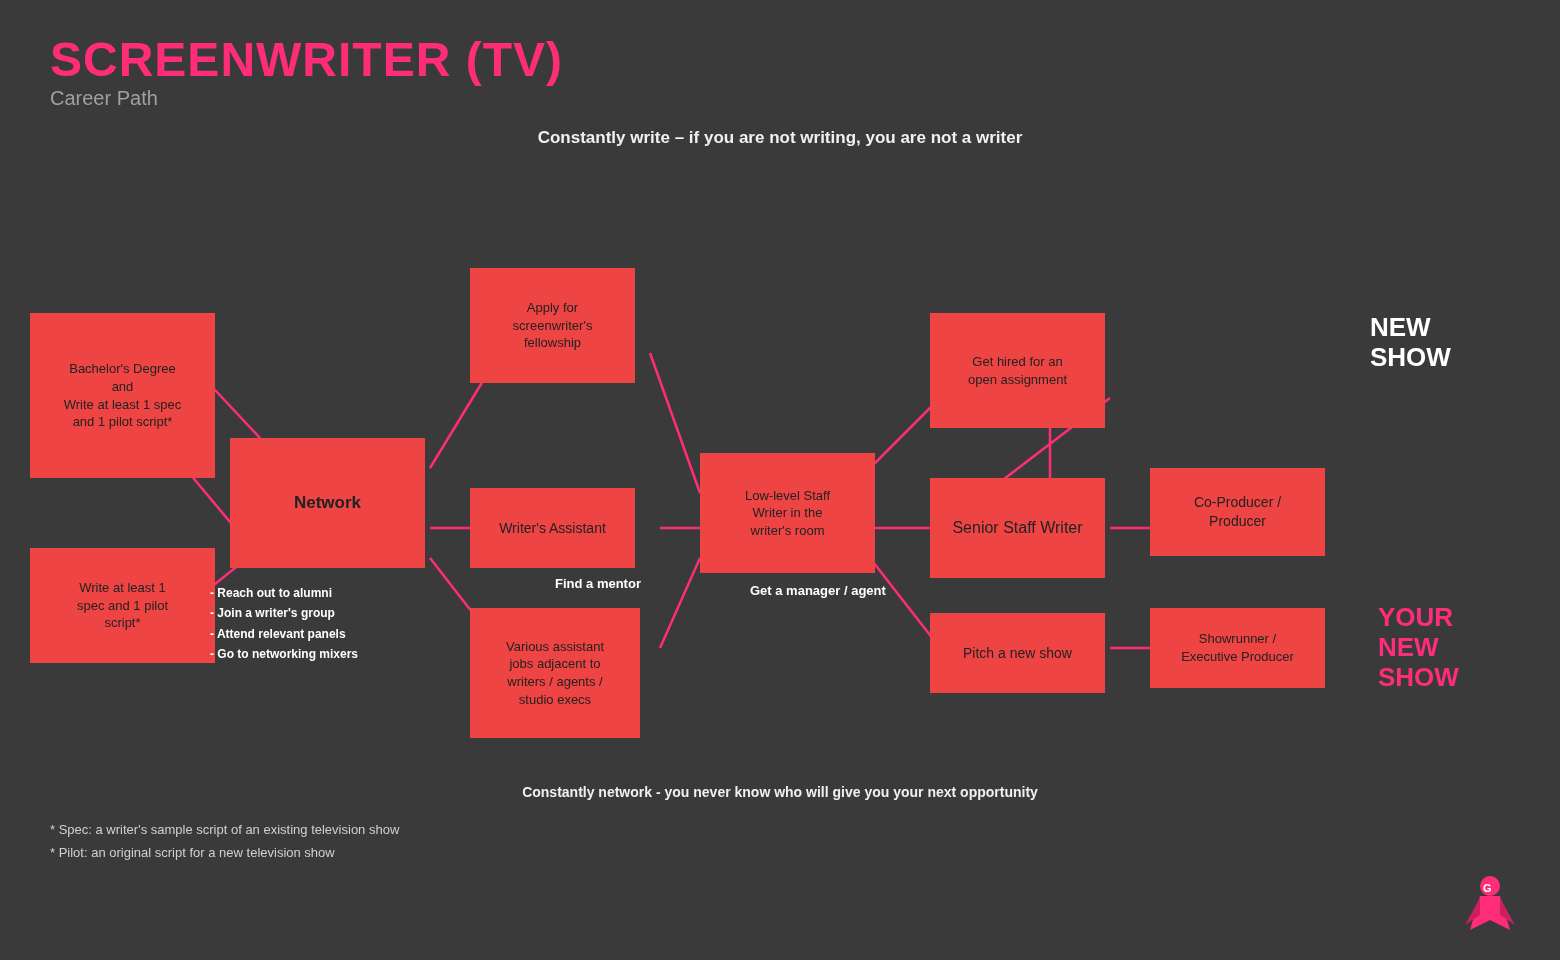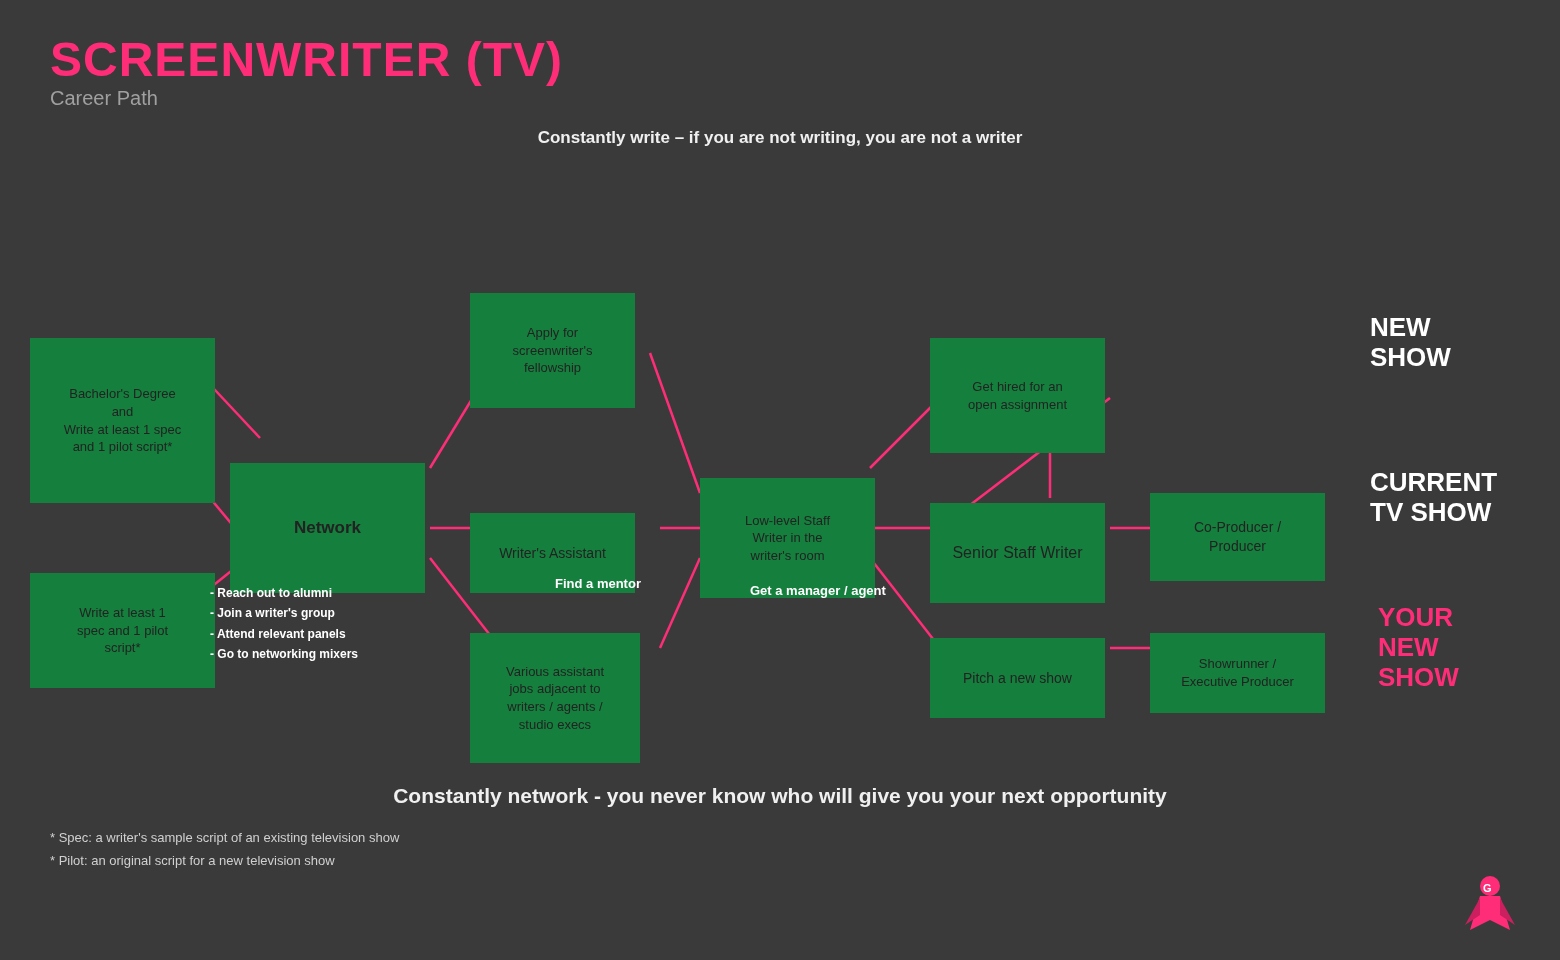--- a/index.html
+++ b/index.html
@@ -41,31 +41,30 @@
     }
     svg.connections {
       position: absolute;
       top: 0; left: 0;
       width: 1560px;
       height: 620px;
       pointer-events: none;
     }
     .node {
       position: absolute;
-      background: #15803d;
+      background: #ef4444;
       color: #222;
       font-size: 14px;
       text-align: center;
       display: flex;
       align-items: center;
       justify-content: center;
       padding: 10px;
       line-height: 1.35;
       font-weight: 400;
-      margin-top: 25px;
     }
     .label-right {
       position: absolute;
       color: #fff;
       font-size: 22px;
       font-weight: 900;
       text-align: left;
       line-height: 1.15;
     }
     .tip-box {
@@ -77,21 +76,21 @@
     }
     .inline-label {
       position: absolute;
       color: #fff;
       font-size: 13px;
       font-weight: 700;
     }
     .bottom-motto {
       text-align: center;
       color: #f0f0f0;
-      font-size: 21px;
+      font-size: 14px;
       font-weight: 700;
       margin-top: 6px;
     }
     .footnotes {
       padding: 18px 50px 0 50px;
       color: #d0d0d0;
       font-size: 13px;
       line-height: 1.8;
     }
     .mascot {
@@ -193,22 +192,20 @@
 
   <div class="node" style="left:1150px; top:310px; width:175px; height:88px; font-size:14px; white-space:pre-line;">Co-Producer /
 Producer</div>
 
   <div class="node" style="left:1150px; top:450px; width:175px; height:80px; font-size:13px; white-space:pre-line;">Showrunner /
 Executive Producer</div>
 
   <div class="label-right" style="left:1370px; top:155px; font-size:26px; white-space:pre-line;">NEW
 SHOW</div>
 
-  <div class="label-right" style="left:1370px; top:310px; font-size:26px; white-space:pre-line;">CURRENT
-TV SHOW</div>
 
   <div class="label-right" style="left:1370px; top:445px; font-size:26px; white-space:pre-line; color:#ff2d78;margin-left:8px;">YOUR
 NEW
 SHOW</div>
 
 </div>
 
 <div class="bottom-motto">Constantly network - you never know who will give you your next opportunity</div>
 
 <div class="footnotes">

